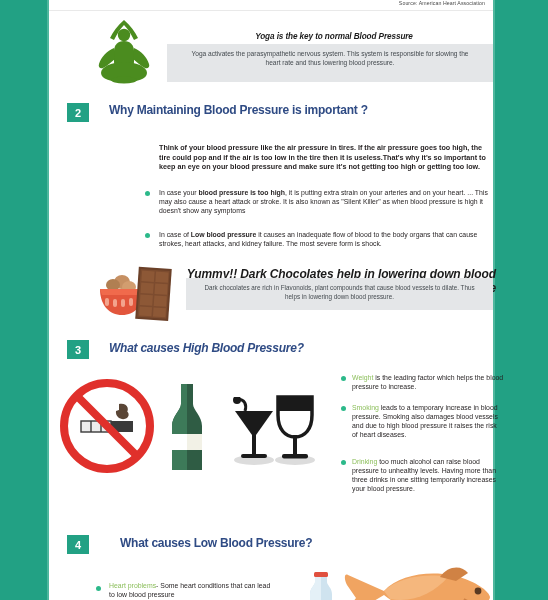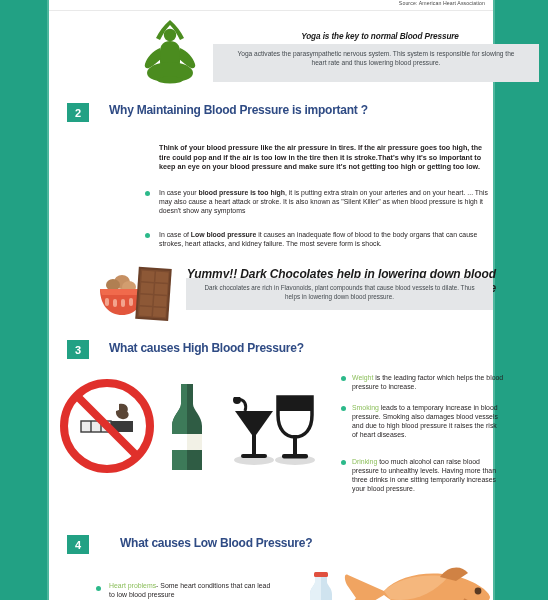--- a/index.html
+++ b/index.html
@@ -40,21 +40,21 @@
     height: 11px;
     border-bottom: 1px solid #e9e9e9;
   }
   .source-text {
     position: absolute; right: 8px; top: 0px;
     font-size: 5.2px; color: #4a4a4a; letter-spacing: .1px;
     font-family: "Liberation Sans", sans-serif;
   }
 
   
-  .yoga-block { position: absolute; top: 14px; left: 0; right: 0; height: 70px; margin-left: 46px; }
+  .yoga-block { position: absolute; top: 14px; left: 0; right: 0; height: 70px; }
   .yoga-figure { position: absolute; left: 44px; top: 4px; width: 62px; height: 66px; }
   .yoga-title {
     position: absolute; left: 130px; top: 18px; width: 310px;
     font-size: 8.2px; font-weight: bold; font-style: italic;
     color: #1b1b1b; text-align: center; letter-spacing: -.1px;
   }
   .yoga-box {
     position: absolute; left: 118px; top: 30px; width: 326px; height: 38px;
     background: #e4e6e8;
   }
@@ -135,21 +135,21 @@
       <div class="yoga-box">
         <div class="yoga-box-text">Yoga activates the parasympathetic nervous system. This system is responsible for slowing the heart rate and thus lowering blood pressure.</div>
       </div>
       <div class="yoga-title">Yoga is the key to normal Blood Pressure</div>
     </div>
 
     <div class="sec">
       <div class="sec-badge" style="left:18px; top:103px;">2</div>
       <div class="sec-title" style="left:60px; top:103px; width:300px;">Why Maintaining Blood Pressure is important ?</div>
 
-      <div class="body-para" style="left:110px; top:143px; width:330px;">Think of your blood pressure like the air pressure in tires. If the air pressure goes too high, the tire could pop and if the air is too low in the tire then it is stroke.That's why it's so important to keep an eye on your blood pressure and make sure it's not getting too high or getting too low.</div>
+      <div class="body-para" style="left:110px; top:143px; width:330px;">Think of your blood pressure like the air pressure in tires. If the air pressure goes too high, the tire could pop and if the air is too low in the tire then it is useless.That's why it's so important to keep an eye on your blood pressure and make sure it's not getting too high or getting too low.</div>
 
       <div class="bullet-dot" style="left:96px; top:191px;"></div>
       <div class="bullet-text" style="left:110px; top:188px; width:330px;">
         <span>In case  your </span><b>blood pressure is too high</b><span>, it is putting extra strain on your arteries and on your heart. ... This may also cause a heart attack or stroke. It is also known as "Silent Killer" as when blood pressure is high it doesn't show any symptoms</span>
       </div>
 
       <div class="bullet-dot" style="left:96px; top:233px;"></div>
       <div class="bullet-text" style="left:110px; top:230px; width:330px;">
         <span>In case of </span><b>Low blood pressure</b><span> it causes an inadequate flow of blood to the body organs that can cause strokes, heart attacks, and kidney failure. The most severe form is shock.</span>
       </div>
@@ -185,21 +185,21 @@
       </svg>
 
       <div class="choco-title" style="left:137px; top:267px; width:310px;">Yummy!! Dark Chocolates help in lowering down blood pressure</div>
       <div class="choco-box" style="left:137px; top:278px; width:307px; height:32px;">
         <div class="choco-box-text">Dark chocolates are rich in Flavonoids, plant compounds that cause blood vessels to dilate. Thus helps in lowering down blood pressure.</div>
       </div>
     </div>
 
     <div class="sec">
       <div class="sec-badge" style="left:18px; top:340px;">3</div>
-      <div class="sec-title" style="left:60px; top:341px; width:320px;">What causes High Blood Pressure?</div>
+      <div class="sec-title" style="left:60px; top:341px; width:320px;font-style:italic;">What causes High Blood Pressure?</div>
 
       <svg class="art" style="left:10px; top:378px; width:96px; height:96px;" viewBox="0 0 96 96">
         <circle cx="48" cy="48" r="43" fill="none" stroke="#e0302b" stroke-width="8"></circle>
         <rect x="22" y="43" width="52" height="11" fill="#3a3a3a"></rect>
         <rect x="22" y="43" width="30" height="11" fill="#ececec"></rect>
         <rect x="22" y="43" width="30" height="11" fill="none" stroke="#3a3a3a" stroke-width="1.4"></rect>
         <line x1="32" y1="43" x2="32" y2="54" stroke="#3a3a3a" stroke-width="1.4"></line>
         <line x1="42" y1="43" x2="42" y2="54" stroke="#3a3a3a" stroke-width="1.4"></line>
         <path d="M60 26 C68 24 72 32 66 36 C62 39 58 36 60 32 Z" fill="#5a4636"></path>
         <path d="M57 33 C66 29 73 35 68 40 C64 43 56 40 57 33 Z" fill="#5a4636"></path>

